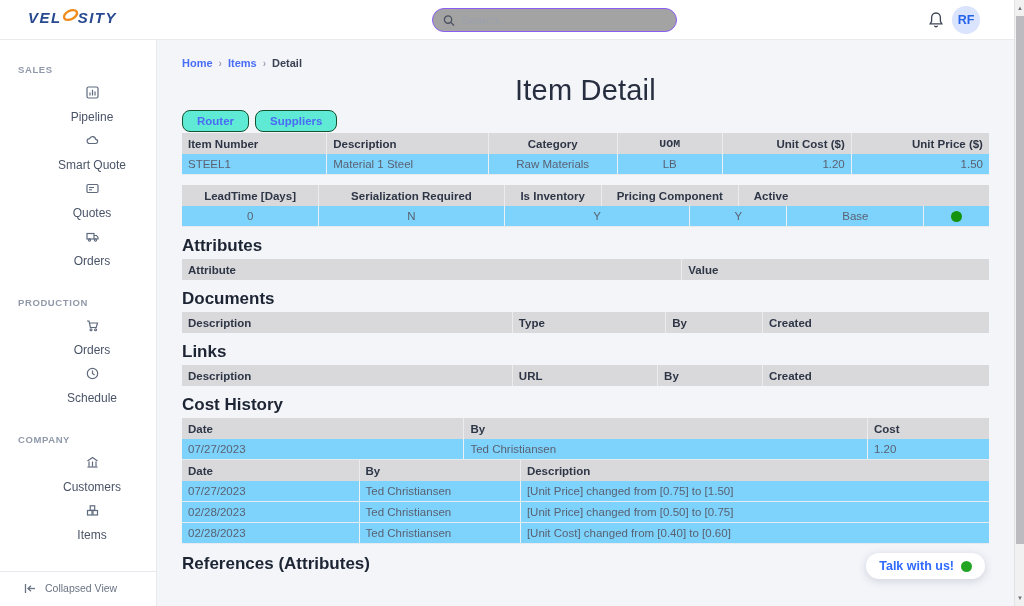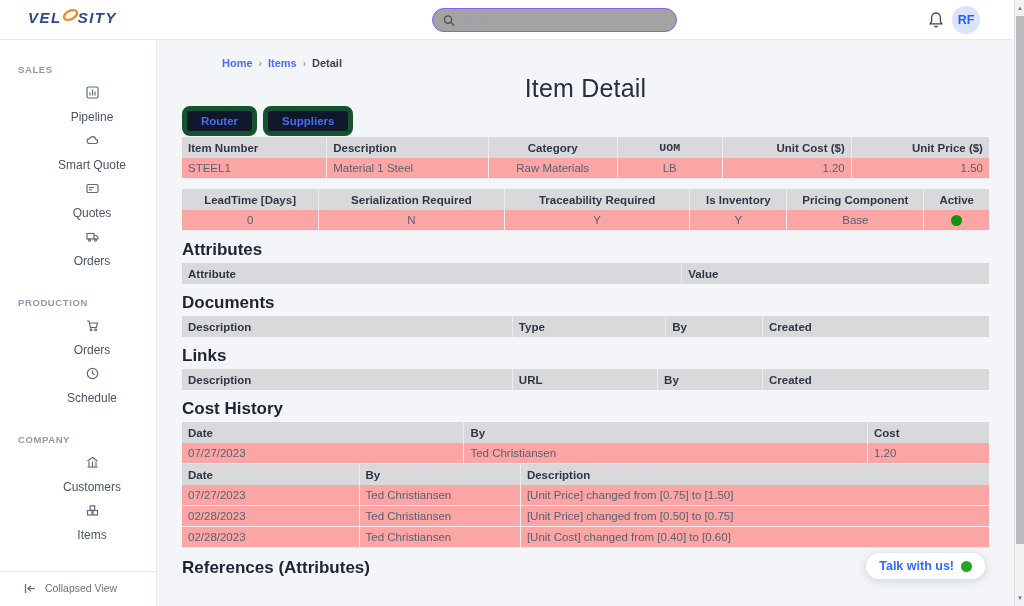--- a/index.html
+++ b/index.html
@@ -40,40 +40,40 @@
     font-size:12px; color:#4a5468; cursor:pointer;flex-direction:column; }
   .side-item svg { flex:0 0 auto; }
   .side-bottom { position:absolute; left:0; bottom:0; width:100%; border-top:1px solid #e7e9ee;
     padding:10px 0 12px 24px; display:flex; align-items:center; gap:9px;
     font-size:10.5px; color:#6a7383; cursor:pointer; }
 
   
   .main { position:absolute; left:158px; top:40px; width:856px; height:566px;
     background:#f3f5f9; overflow:hidden; padding:0 25px 0 24px; }
   .breadcrumb { padding-top:17px; font-size:11px; font-weight:bold; color:#3a4152;
-    display:flex; align-items:center; gap:6px;margin-left:40px; }
+    display:flex; align-items:center; gap:6px; }
   .breadcrumb .bc-link { color:#4a6df6; cursor:pointer; }
   .breadcrumb .bc-sep { color:#9aa3b5; font-size:10px; }
-  .page-title { text-align:center; margin-top:5px; font-size:25px; font-weight:500;
+  .page-title { text-align:center; margin-top:5px; font-size:29px; font-weight:500;
     color:#272e3f; letter-spacing:.2px; }
   .btn-row { display:flex; gap:6px; margin-top:3px; }
-  .btn-outline { border:5px solid #14532d; border-radius:8px; background:#0f172a;
+  .btn-outline { border:1px solid #14532d; border-radius:8px; background:#5eead4;
     color:#4b6bf5; font-weight:bold; font-size:11.5px; padding:4px 14px; cursor:pointer;
     font-family:"Liberation Sans",sans-serif; }
 
   
   .tbl { width:100%; }
   .thead { display:flex; background:#d9d9dc; height:21px; align-items:center; }
   .thead .cell { font-weight:bold; font-size:11.5px; color:#2e3646; padding:0 6px;
     border-right:1px solid #ececef; overflow:hidden; white-space:nowrap; height:100%;
     display:flex; align-items:center; }
   .thead .cell.c-center { justify-content:center; }
   .thead .cell.c-right { justify-content:flex-end; }
   .thead .cell:last-child { border-right:none; }
-  .trow { display:flex; background:#fca5a5; height:21px; 
+  .trow { display:flex; background:#7dd3fc; height:21px; 
     border-bottom:1px solid #e8eaef; }
   .trow .cell { font-size:11.5px; color:#5a6172; padding:0 6px; overflow:hidden;
     white-space:nowrap; border-right:1px solid #edeff3; height:100%;
     display:flex; align-items:center; }
   .trow .cell.c-center { justify-content:center; }
   .trow .cell.c-right { justify-content:flex-end; }
   .trow .cell:last-child { border-right:none; }
   .gap10 { height:10px; }
   .dot { width:11px; height:11px; border-radius:50%; background:#13930f; display:inline-block; }
 
@@ -234,21 +234,20 @@
       <div class="cell c-right" style="width:17%;">1.50</div>
     </div>
   </div>
 
   <div class="gap10"></div>
 
   <div class="tbl">
     <div class="thead">
         <div class="cell c-center" style="width: 17%;">LeadTime [Days]</div>
         <div class="cell c-center" style="width: 23%;">Serialization Required</div>
-        <div class="cell c-center" style="width: 23%;">Traceability Required</div>
         <div class="cell c-center" style="width: 12%;">Is Inventory</div>
         <div class="cell c-center" style="width: 17%;">Pricing Component</div>
         <div class="cell c-center" style="width: 8%;">Active</div>
       </div>
     <div class="trow">
       <div class="cell c-center" style="width:17%;">0</div>
       <div class="cell c-center" style="width:23%;">N</div>
       <div class="cell c-center" style="width:23%;">Y</div>
       <div class="cell c-center" style="width:12%;">Y</div>
       <div class="cell c-center" style="width:17%;">Base</div>

